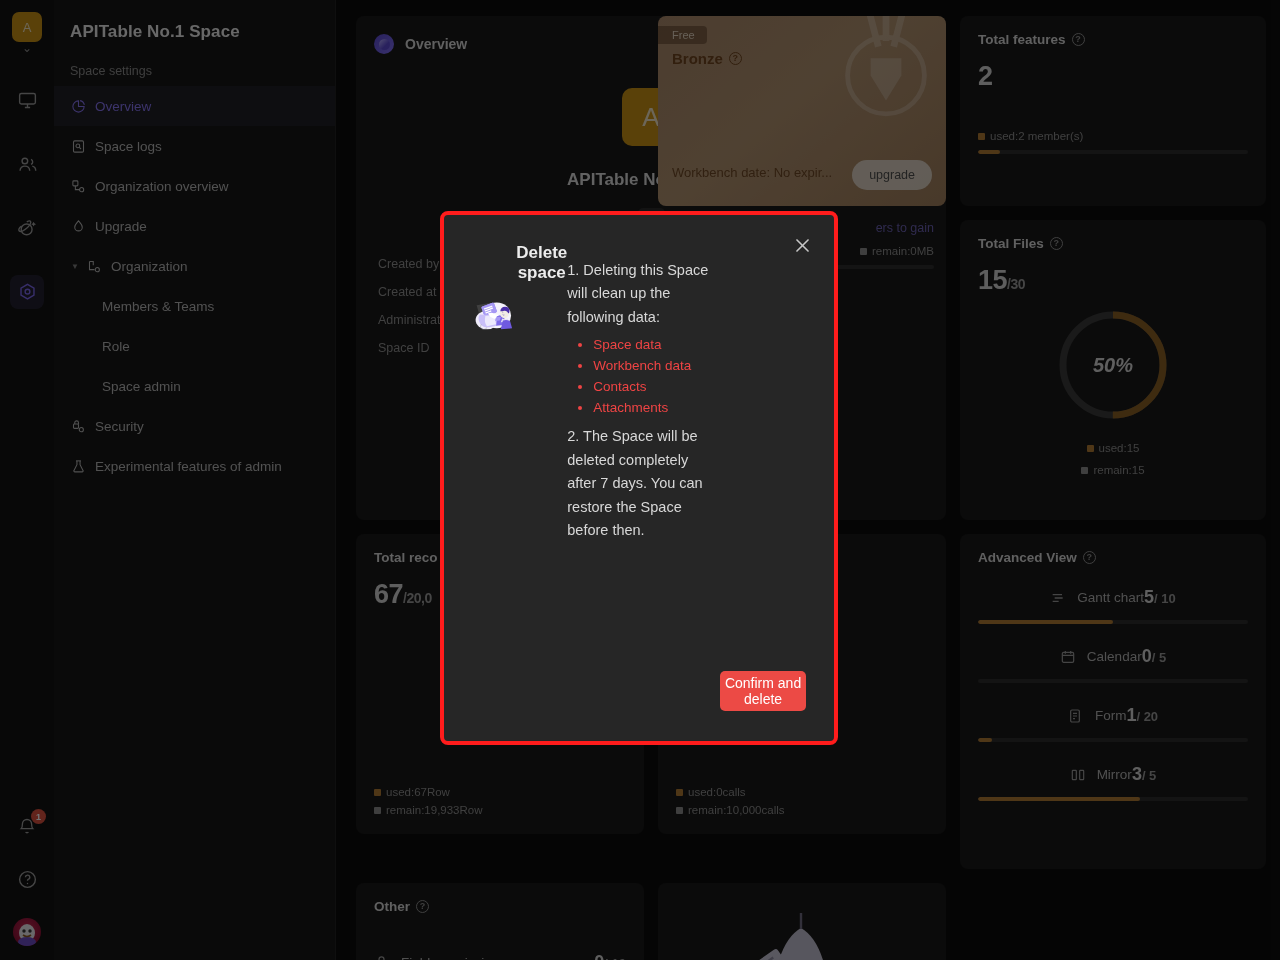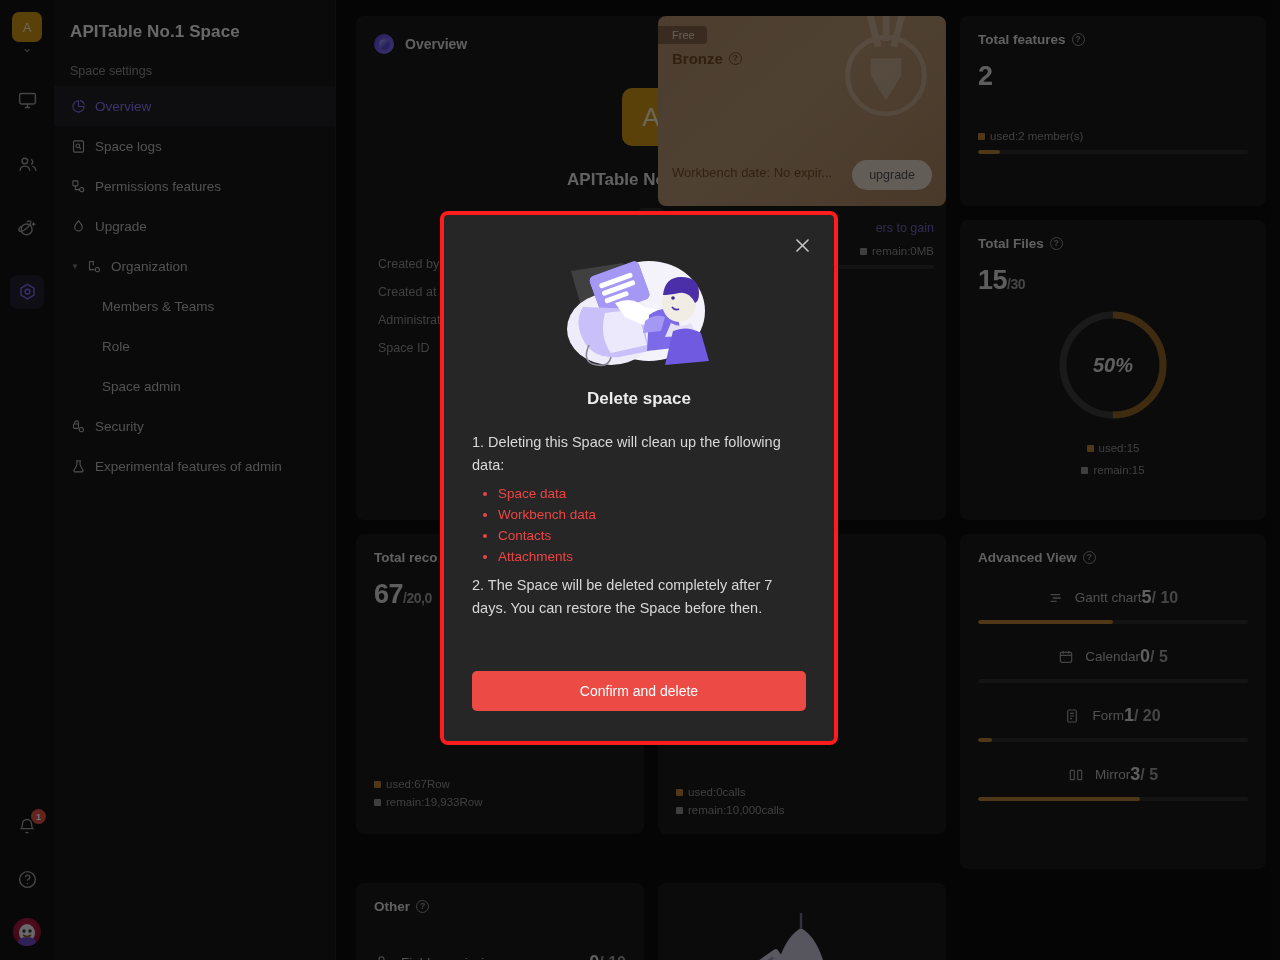--- a/index.html
+++ b/index.html
@@ -129,34 +129,34 @@
 
   
   .card-records { grid-column: 1; grid-row: 3; height: 300px; padding: 16px 18px;}
   .card-api { grid-column: 2; grid-row: 3; height: 300px; padding: 16px 18px;}
   .card-adv { grid-column: 3; grid-row: 3; height: 335px; padding: 16px 18px;}
   .adv-row { margin-top: 22px; }
   .adv-top { display: flex; align-items: center; justify-content: center; }
   .adv-left { display: flex; align-items: center; gap: 11px; color: #b2b2b2; font-size: 13.5px;}
   .adv-ic { width: 16px; height: 16px; color: #9a9a9a; display: flex; }
   .adv-val { font-size: 18px; font-weight: bold; color: #d2d2d2; }
-  .adv-val .den { font-size: 16px; color: #9a9a9a; }
+  .adv-val .den { font-size: 13px; color: #9a9a9a; }
 
   
   .card-other { grid-column: 1; grid-row: 4; height: 180px; padding: 16px 18px;}
   .other-row { display: flex; align-items: center; justify-content: space-between; margin-top: 38px;}
   .other-left { display: flex; align-items: center; gap: 11px; color: #b2b2b2; font-size: 13.5px;}
   .card-rocket { grid-column: 2; grid-row: 4; height: 180px; overflow: hidden; }
 
   
   .modal-overlay { position: absolute; inset: 0; background: rgba(0,0,0,.55); z-index: 40;}
   .modal {
     position: absolute; left: 440px; top: 211px; width: 398px; height: 534px;
     background: #262626; border: 4px solid #ff1c1c; border-radius: 8px; z-index: 50;
-    padding: 22px 28px 0 28px; display: flex; flex-direction: column;
+    padding: 22px 28px 0 28px; display: flex; flex-direction: row;
   }
   .modal-close { position: absolute; right: 20px; top: 18px; width: 24px; height: 24px; cursor: pointer;
                  color: #c6c6c6; display: flex; align-items: center; justify-content: center; font-size: 20px;}
   .modal-illus { margin: 14px auto 0 auto; width: 172px; height: 132px; }
   .modal-title { text-align: center; font-size: 17px; font-weight: bold; color: #ececec; margin-top: 6px;}
   .modal-body { margin-top: 22px; color: #d8d8d8; font-size: 14.5px; line-height: 1.62; }
   .modal-body ul { margin: 6px 0 6px 26px; }
   .modal-body li { font-size: 13.5px; color: #ef4444; line-height: 1.55; }
   .modal-confirm { margin-top: auto; margin-bottom: 30px; height: 40px; border-radius: 5px;
                    background: #ec4a45; color: #fff; font-size: 14px; border: none; cursor: pointer;
@@ -251,21 +251,21 @@
     </div>
 
     <div class="sb-item">
       <span class="sb-ic">
         <svg width="15" height="15" viewBox="0 0 24 24" fill="none" stroke="currentColor" stroke-width="1.7">
           <rect x="3" y="3" width="8" height="8" rx="1.5"></rect>
             <path d="M7 11v6h7"></path>
             <circle cx="17" cy="17" r="3.3"></circle>
         </svg>
       </span>
-      <span>Permissions features</span>
+      <span>Organization overview</span>
     </div>
 
     <div class="sb-item">
       <span class="sb-ic">
         <svg width="15" height="15" viewBox="0 0 24 24" fill="none" stroke="currentColor" stroke-width="1.7">
           <path d="M12 3c3 3.4 6 6.2 6 10a6 6 0 0 1-12 0c0-3.8 3-6.6 6-10z"></path>
         </svg>
       </span>
       <span>Upgrade</span>
     </div>
@@ -448,21 +448,21 @@
       </div>
     </div>
 
     <div class="card card-records">
       <div class="stat-title">
         <span>Total reco</span>
       </div>
       <div class="stat-num">
         <span>67</span><span class="den">/20,0</span>
       </div>
-      <div style="position:absolute;left:18px;right:18px;bottom:26px;">
+      <div style="position:absolute;left:18px;right:18px;bottom:18px;">
         <div class="legend">
           <span class="dot used"></span>
           <span>used:67Row</span>
         </div>
         <div class="legend">
           <span class="dot rem"></span>
           <span>remain:19,933Row</span>
         </div>
       </div>
     </div>

